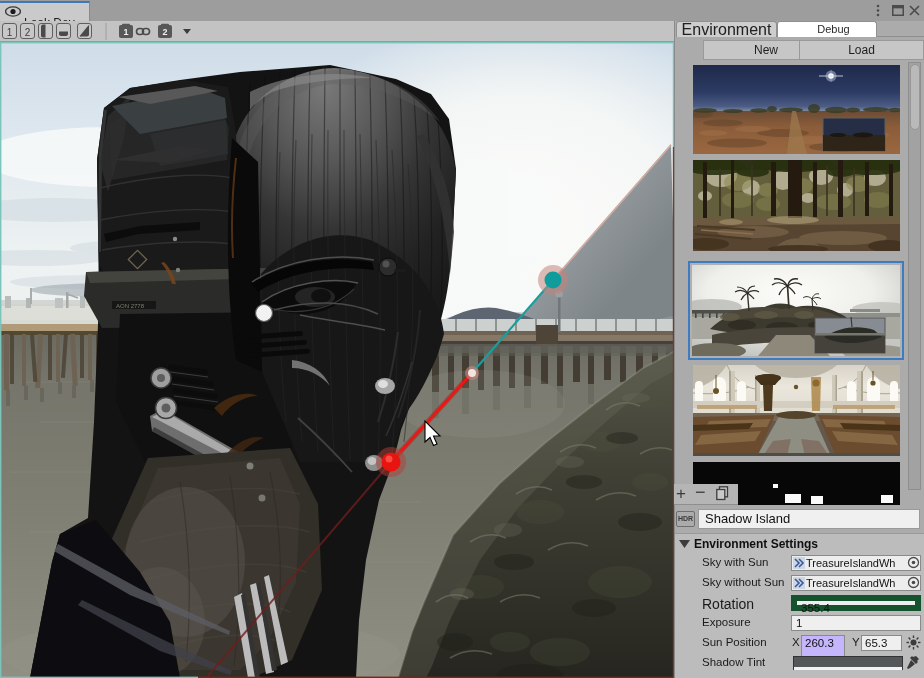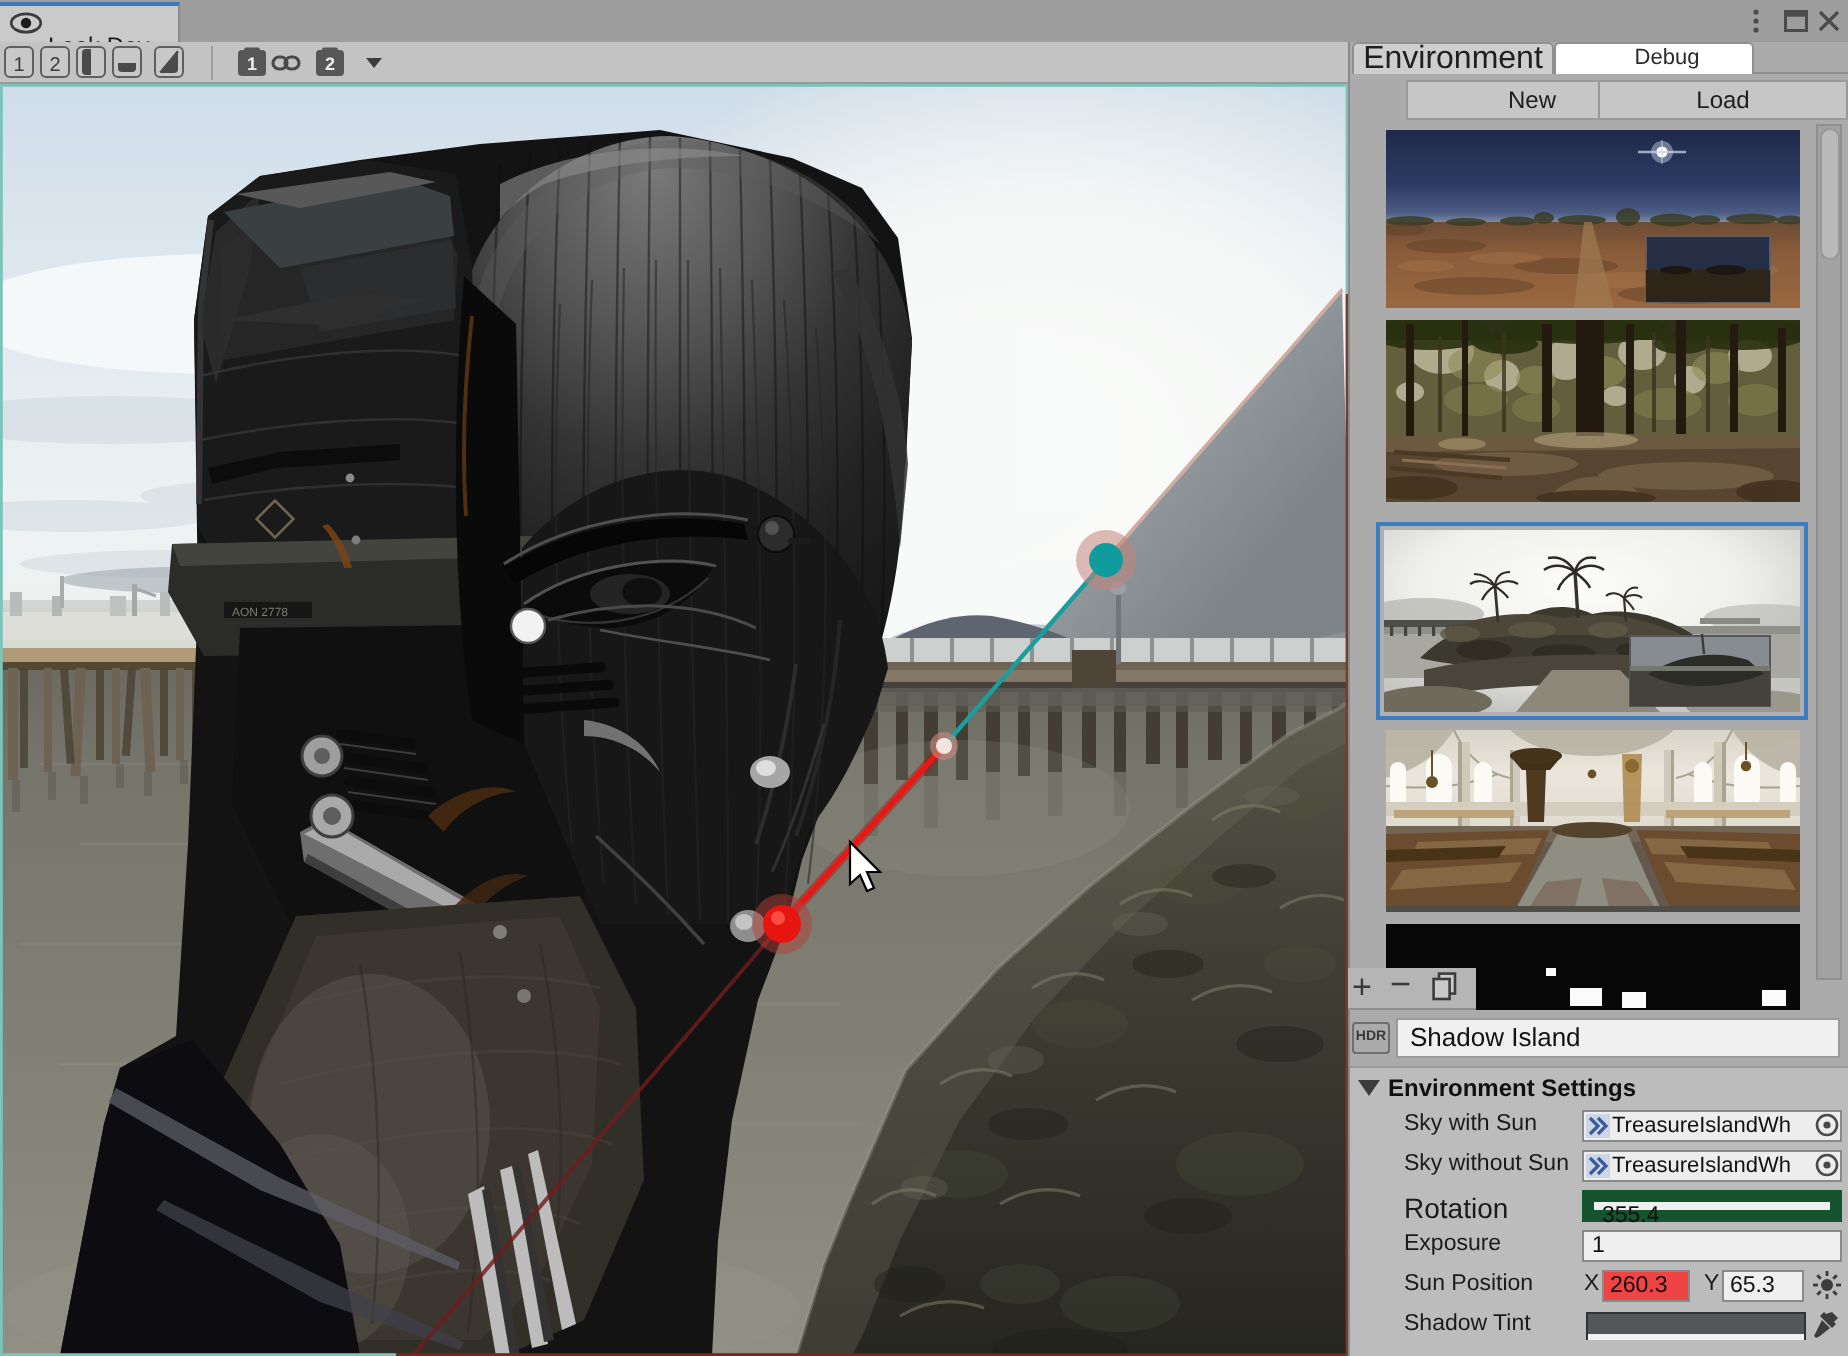--- a/index.html
+++ b/index.html
@@ -835,21 +835,21 @@
 <div class="abs" style="left:806px;top:577px;width:100px;overflow:hidden;font-size:11px;color:#111;white-space:nowrap;">TreasureIslandWh</div>
 <svg class="abs" style="left:907px;top:576px;" width="13" height="13" viewBox="0 0 13 13">
     <circle cx="6.5" cy="6.5" r="5" fill="none" stroke="#4a4a4a" stroke-width="1.3"></circle>
     <circle cx="6.5" cy="6.5" r="1.8" fill="#4a4a4a"></circle>
   </svg>
 
 <div class="abs" style="left:791px;top:595px;width:130px;height:16px;background:#efefef;border:6px solid #14532d;box-sizing:border-box;font-size:11.5px;color:#111;line-height:14px;padding-left:4px;">355.4</div>
 <div class="abs" style="left:791px;top:615px;width:130px;height:16px;background:#efefef;border:1px solid #8a8a8a;box-sizing:border-box;font-size:11.5px;color:#111;line-height:14px;padding-left:4px;">1</div>
 
 <div class="abs" style="left:792px;top:636px;font-size:11.5px;color:#1b1b1b;">X</div>
-<div class="abs" style="left:801px;top:635px;width:44px;height:16px;background:#ef4444;border:1px solid #8a8a8a;box-sizing:border-box;font-size:11.5px;color:#111;line-height:14px;padding-left:3px;">260.3</div>
+<div class="abs" style="left:801px;top:635px;width:44px;height:32px;background:#c4b5fd;border:1px solid #8a8a8a;box-sizing:border-box;font-size:11.5px;color:#111;line-height:14px;padding-left:3px;">260.3</div>
 <div class="abs" style="left:852px;top:636px;font-size:11.5px;color:#1b1b1b;">Y</div>
 <div class="abs" style="left:861px;top:635px;width:41px;height:16px;background:#efefef;border:1px solid #8a8a8a;box-sizing:border-box;font-size:11.5px;color:#111;line-height:14px;padding-left:3px;">65.3</div>
 <svg class="abs" style="left:906px;top:635px;" width="15" height="15" viewBox="0 0 15 15">
   <circle cx="7.5" cy="7.5" r="3" fill="#3c3c3c"></circle>
   <g stroke="#3c3c3c" stroke-width="1.4">
     <line x1="7.5" y1="0.5" x2="7.5" y2="3"></line>
       <line x1="7.5" y1="12" x2="7.5" y2="14.5"></line>
     <line x1="0.5" y1="7.5" x2="3" y2="7.5"></line>
       <line x1="12" y1="7.5" x2="14.5" y2="7.5"></line>
     <line x1="2.6" y1="2.6" x2="4.4" y2="4.4"></line>

